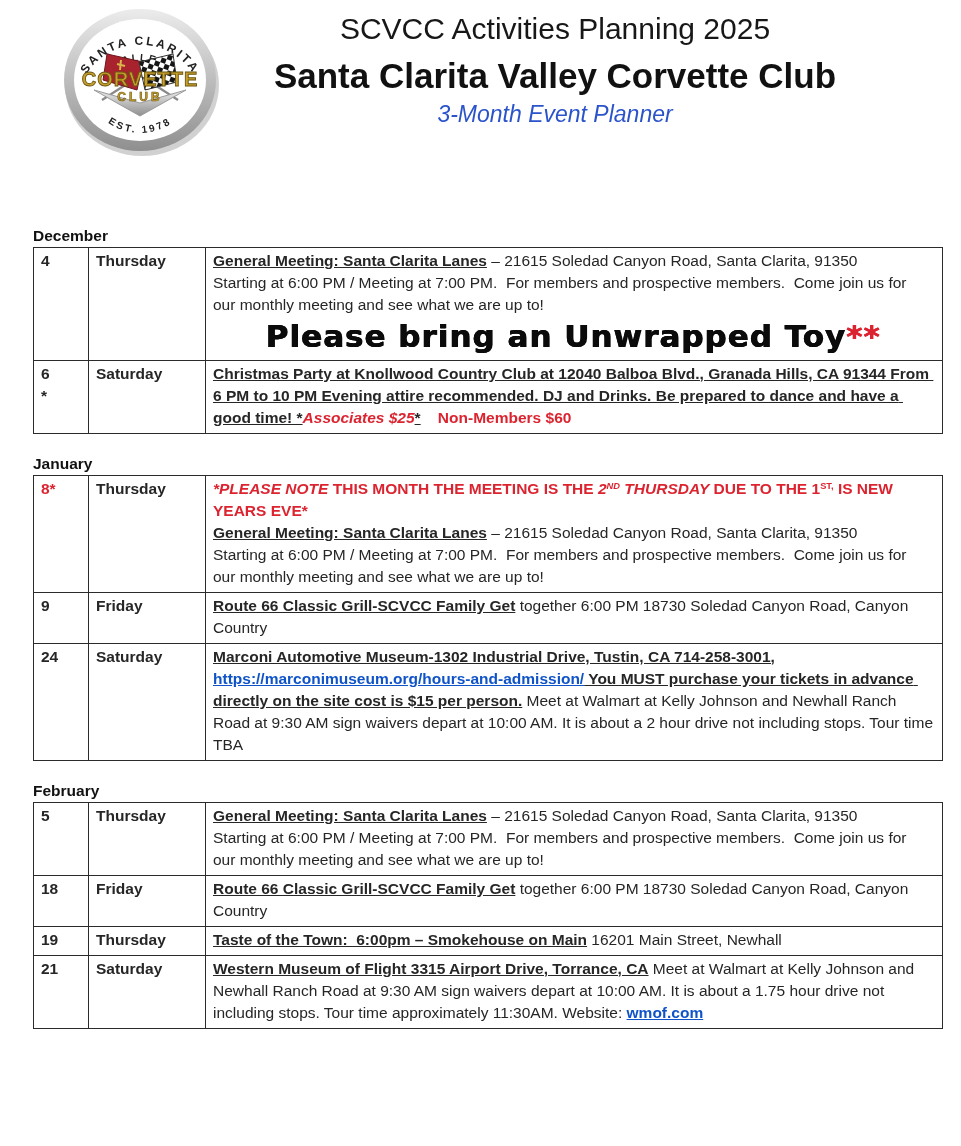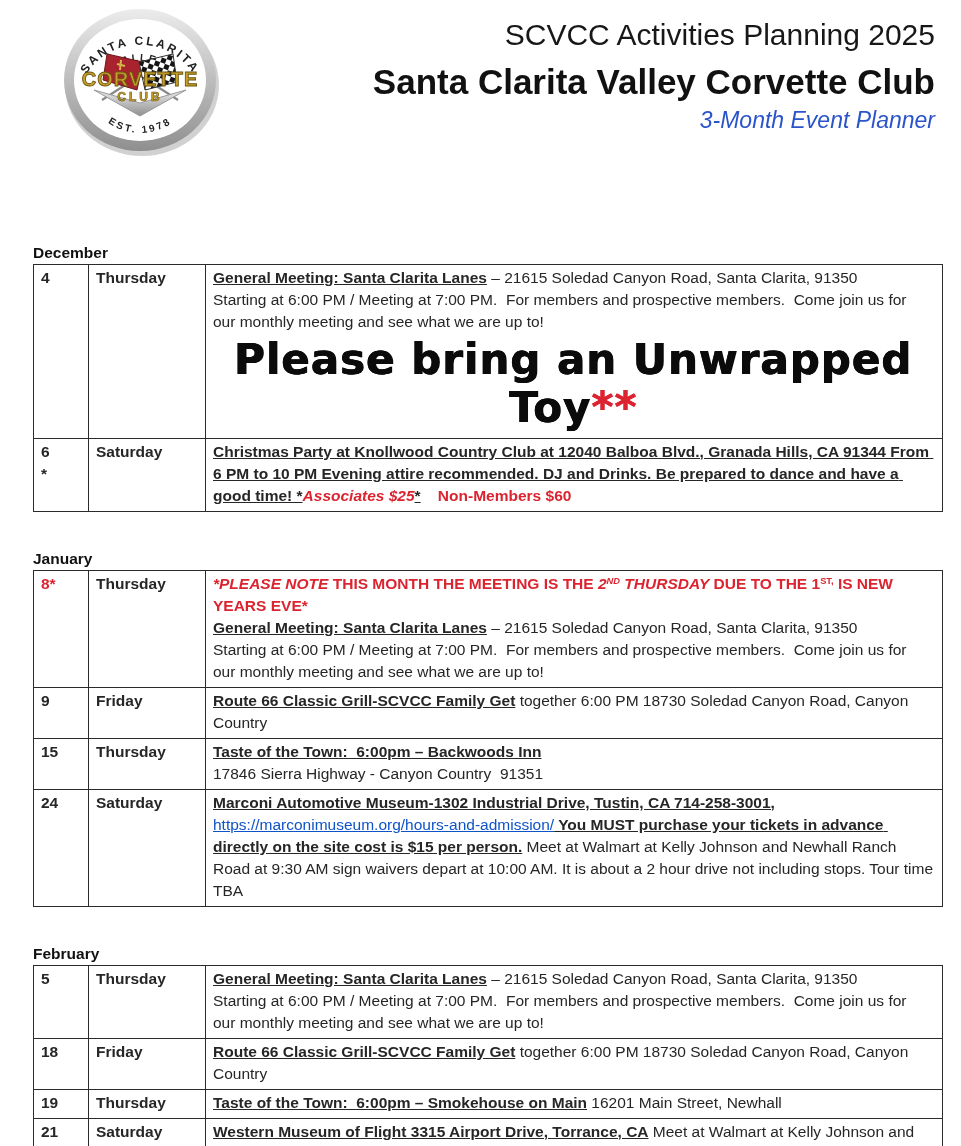--- a/index.html
+++ b/index.html
@@ -9,46 +9,46 @@
     --ink:#262626;
     --border:#2b2b2b;
   }
   html,body{margin:0;padding:0;background:#ffffff;}
   body{width:961px;font-family:"Liberation Sans",sans-serif;color:var(--ink);}
   .page{width:961px;min-height:1146px;box-sizing:border-box;padding:0 26px 14px 25px;position:relative;}
 
   
   .header{position:relative;height:206px;}
   .logo-wrap{position:absolute;left:34px;top:4px;}
-  .titles{padding-left:150px;padding-top:16px;text-align:right;}
+  .titles{padding-left:150px;padding-top:10px;text-align:center;}
   .title1{font-size:30px;font-weight:400;color:#171717;line-height:1.25;}
   .title2{font-size:35px;font-weight:700;color:#111;line-height:1.2;margin-top:7px;}
   .title3{font-size:23px;font-weight:400;font-style:italic;color:var(--titleblue);margin-top:4px;}
 
   
-  .month-section{margin-top:38px;padding-left:8px;}
+  .month-section{margin-top:21px;padding-left:8px;}
   .month-label{font-size:15.5px;font-weight:700;color:#111;margin-bottom:2px;}
   table.events{border-collapse:collapse;width:910px;table-layout:fixed;}
   table.events td{border:1px solid var(--border);vertical-align:top;padding:2px 9px 4px 7px;
       font-size:15.5px;line-height:1.42;}
   td.c-date{width:38px;font-weight:700;white-space:pre-line;padding-left:6px;}
   td.c-date.red{color:var(--red);}
   td.c-day{width:100px;font-weight:700;}
   td.c-desc{}
   .para{white-space:pre-wrap;}
   .toy-line{text-align:center;line-height:1.15;margin-top:3px;margin-bottom:1px;white-space:normal;}
 
   
   .seg{}
   .t-b{font-weight:700;text-decoration:underline;}
   .t-rb{color:var(--red);font-weight:700;text-align:right;}
   .t-rbi{color:var(--red);font-weight:700;font-style:italic;}
   .t-sup{font-size:.6em;vertical-align:.5em;}
-  .t-link{color:var(--link);text-decoration:underline;font-weight:normal;}
-  .t-toy{font-family:"DejaVu Sans",sans-serif;font-weight:900;font-size:42px;letter-spacing:1px;
+  .t-link{color:var(--link);text-decoration:underline;font-weight:bold;}
+  .t-toy{font-family:"DejaVu Sans",sans-serif;font-weight:900;font-size:31px;letter-spacing:1px;
       color:#0b0b0b;text-shadow:.8px 0 0 currentColor, 0 .4px 0 currentColor;}
   .t-red{color:var(--red);}
 
   
   .logo-arc{font-family:"Liberation Sans",sans-serif;font-weight:700;fill:#222;}
 </style>
 </head>
 <body>
 
 <div class="page">
@@ -142,28 +142,20 @@
               </td>
             </tr>
             <tr>
               <td class="c-date">9</td>
               <td class="c-day">Friday</td>
               <td class="c-desc">
                 <div class="para"><span class="seg t-b">Route 66 Classic Grill-SCVCC Family Get</span><span class="seg"> together 6:00 PM 18730 Soledad Canyon Road, Canyon Country</span></div>
               </td>
             </tr>
             <tr>
-              <td class="c-date">15</td>
-              <td class="c-day">Thursday</td>
-              <td class="c-desc">
-                <div class="para"><span class="seg t-b">Taste of the Town:  6:00pm – Backwoods Inn</span></div>
-                <div class="para"><span class="seg">17846 Sierra Highway - Canyon Country  91351</span></div>
-              </td>
-            </tr>
-            <tr>
               <td class="c-date">24</td>
               <td class="c-day">Saturday</td>
               <td class="c-desc">
                 <div class="para"><span class="seg t-b">Marconi Automotive Museum-1302 Industrial Drive, Tustin, CA 714-258-3001,</span></div>
                 <div class="para"><a class="seg t-link t-b" href="#">https://marconimuseum.org/hours-and-admission/</a><span class="seg t-b"> You MUST purchase your tickets in advance directly on the site cost is $15 per person.</span><span class="seg"> Meet at Walmart at Kelly Johnson and Newhall Ranch Road at 9:30 AM sign waivers depart at 10:00 AM. It is about a 2 hour drive not including stops. Tour time TBA</span></div>
               </td>
             </tr>
           </tbody>
         </table>
       </div>

